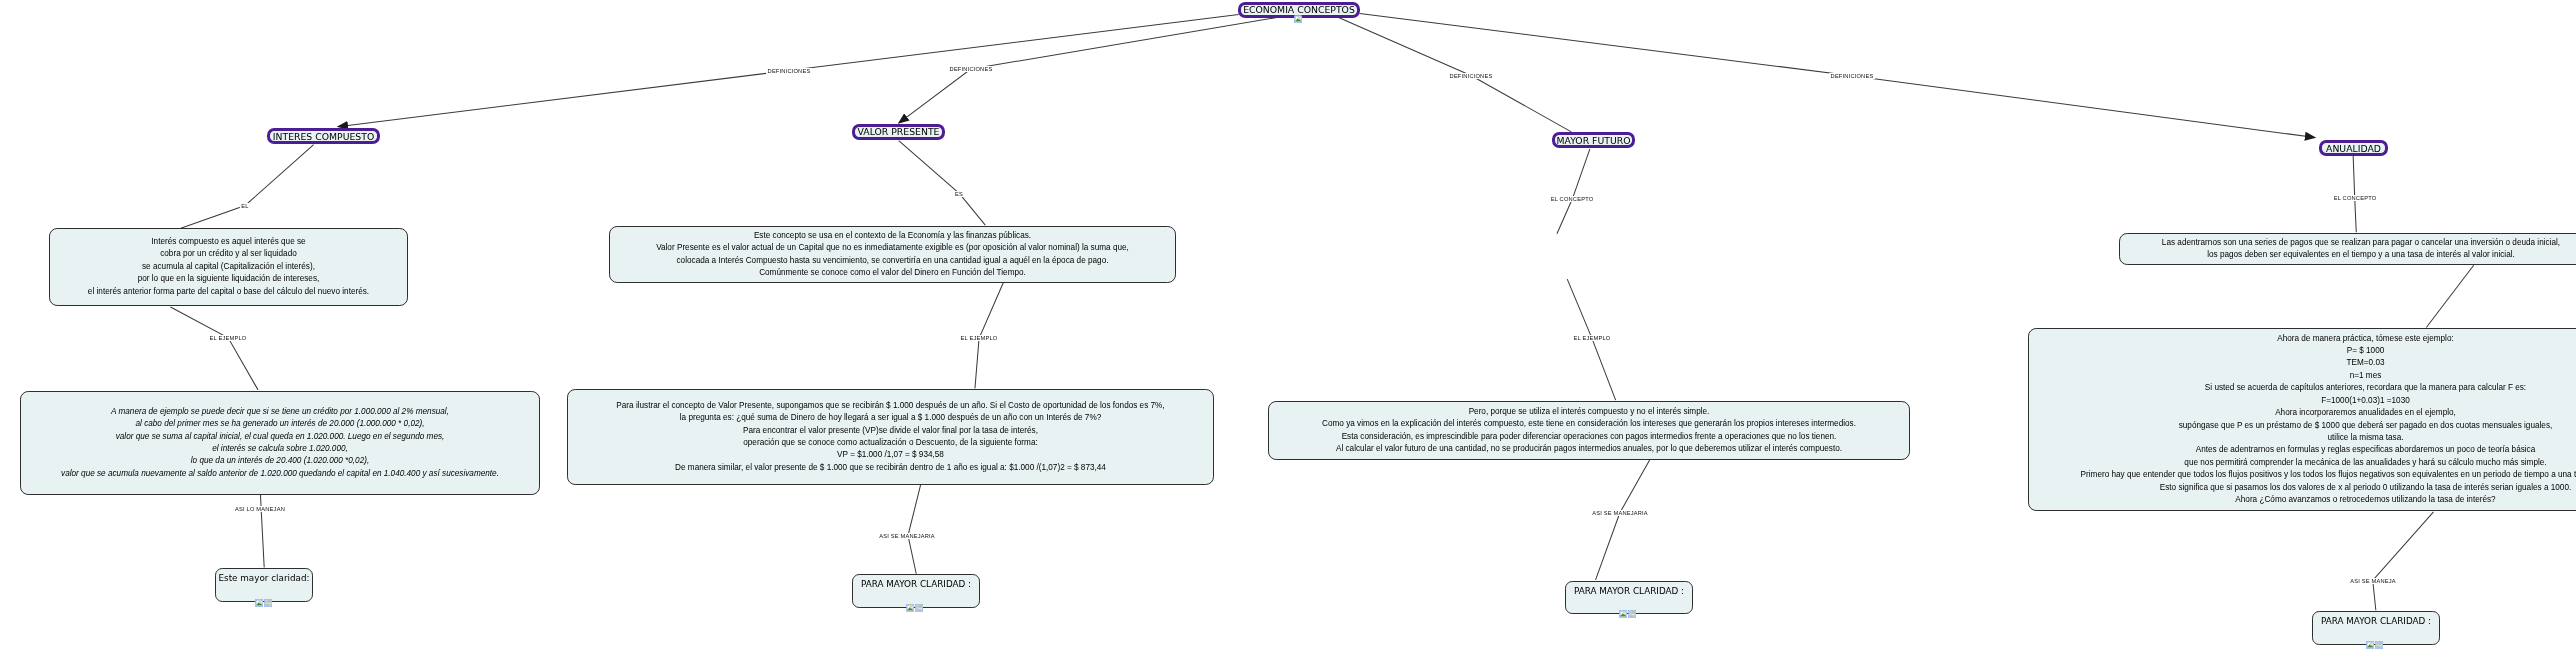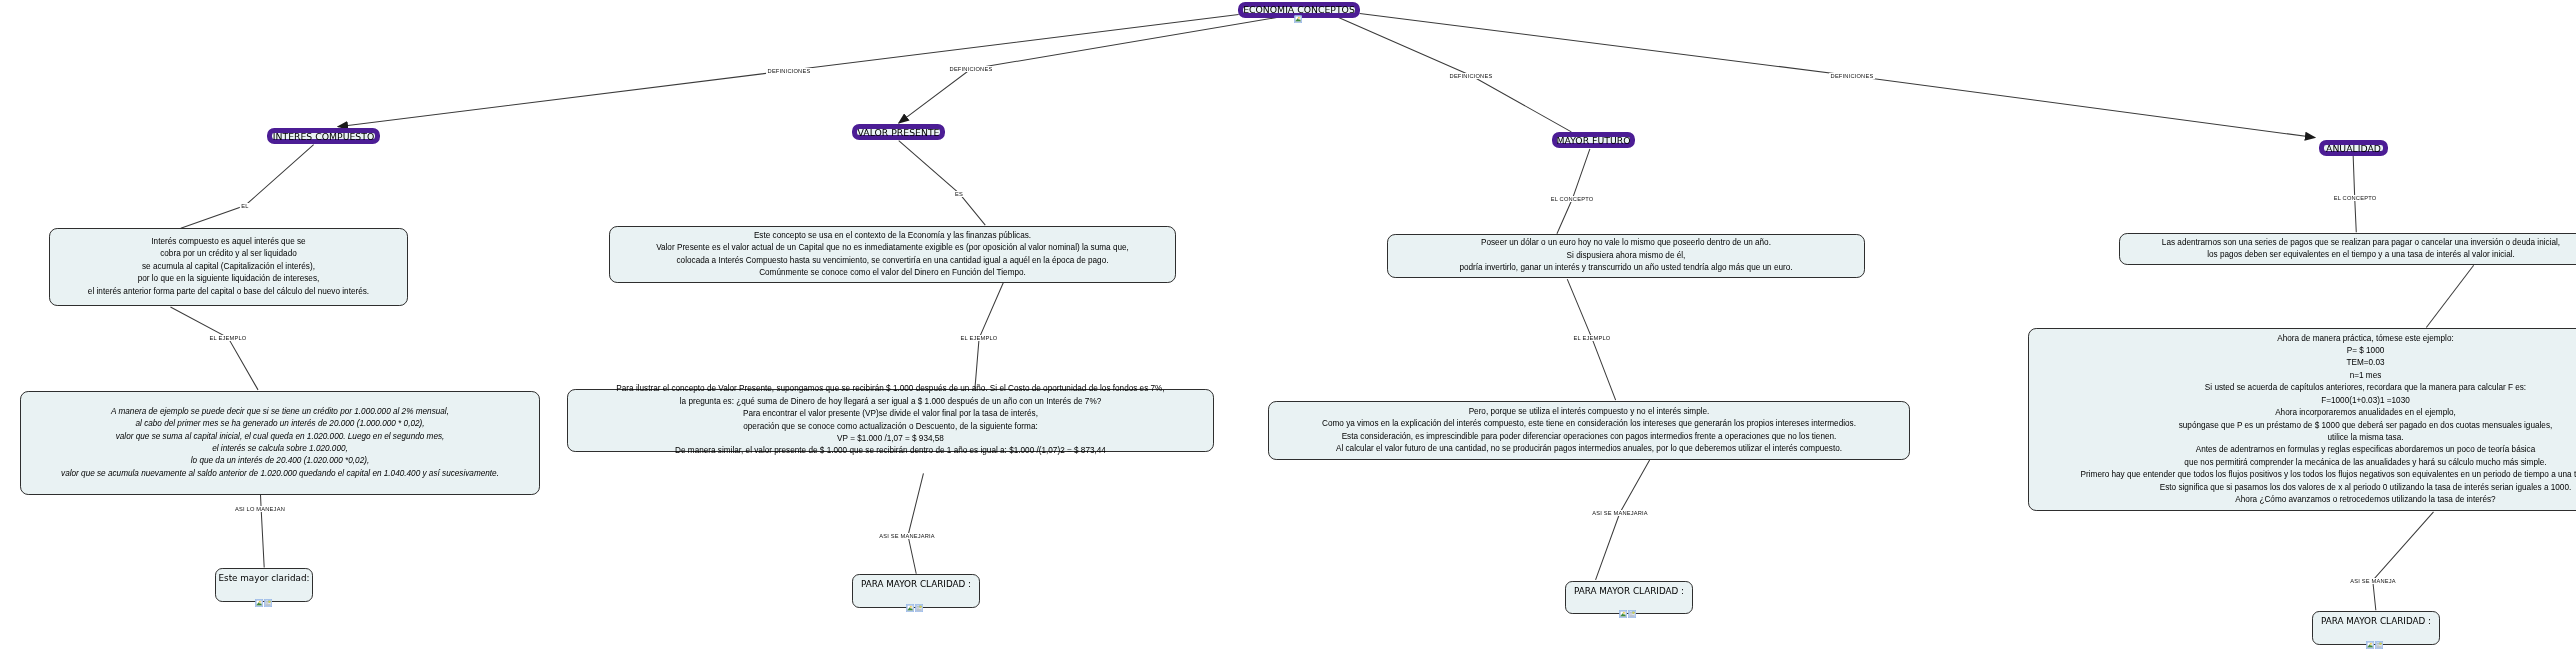--- a/index.html
+++ b/index.html
@@ -18,21 +18,21 @@
   }
   svg.edges polyline {
     fill: none;
     stroke: #3a3a3a;
     stroke-width: 2;
   }
   .node {
     position: absolute;
     box-sizing: border-box;
     background: #e9f2f3;
-    border: 5px solid #4c1d95;
+    border: 3px solid #4c1d95;
     border-radius: 6.2px;
     display: flex;
     align-items: center;
     justify-content: center;
     text-align: center;
     color: #000;
   }
   .concept {
     font-size: 9.3px;
     border-radius: 7.2px;
@@ -131,21 +131,21 @@
           <rect x="0.5" y="0.5" width="15" height="15" rx="2" fill="#dce9fb" stroke="#4a7fd4"></rect>
           <rect x="2.5" y="2.5" width="11" height="11" fill="#ffffff" stroke="#9db8e0"></rect>
           <circle cx="9.5" cy="5.5" r="1.6" fill="#f5d442" stroke="#c9a227" stroke-width="0.5"></circle>
           <path d="M3 12 L7 7 L10 10 L11.5 8.5 L13 12 Z" fill="#3f8f3f" stroke="#2c662c" stroke-width="0.5"></path>
         </svg></span>
   </div>
 
   <div class="node concept" style="left:267px;top:128px;width:113px;height:16px;">
     <span>INTERES COMPUESTO</span>
   </div>
-  <div class="node concept" style="left:852px;top:124px;width:93px;height:16px;">
+  <div class="node concept" style="left:852px;top:124px;width:93px;height:16px;align-items:flex-end;">
     <span>VALOR PRESENTE</span>
   </div>
   <div class="node concept" style="left:1552px;top:132px;width:83px;height:16px;">
     <span>MAYOR FUTURO</span>
   </div>
   <div class="node concept" style="left:2319px;top:140px;width:69px;height:16px;">
     <span>ANUALIDAD</span>
   </div>
 
   <div class="link-label" style="left:789px;top:71px;">DEFINICIONES</div>
@@ -172,40 +172,35 @@
 Valor Presente es el valor actual de un Capital que no es inmediatamente exigible es (por oposición al valor nominal) la suma que,
 colocada a Interés Compuesto hasta su vencimiento, se convertiría en una cantidad igual a aquél en la época de pago.
 Comúnmente se conoce como el valor del Dinero en Función del Tiempo.</div>
   </div>
   <div class="textbox" style="left:49px;top:228px;width:359px;height:78px;">
     <div class="box-text">Interés compuesto es aquel interés que se
 cobra por un crédito y al ser liquidado
 se acumula al capital (Capitalización el interés),
 por lo que en la siguiente liquidación de intereses,
 el interés anterior forma parte del capital o base del cálculo del nuevo interés.</div>
-  </div>
-  <div class="textbox" style="left:1387px;top:234px;width:478px;height:44px;">
-    <div class="box-text">Poseer un dólar o un euro hoy no vale lo mismo que poseerlo dentro de un año.
-Si dispusiera ahora mismo de él,
-podría invertirlo, ganar un interés y transcurrido un año usted tendría algo más que un euro.</div>
   </div>
   <div class="textbox" style="left:2119px;top:233px;width:484px;height:32px;">
     <div class="box-text">Las adentrarnos son una series de pagos que se realizan para pagar o cancelar una inversión o deuda inicial,
 los pagos deben ser equivalentes en el tiempo y a una tasa de interés al valor inicial.</div>
   </div>
 
   <div class="textbox" style="left:20px;top:391px;width:520px;height:104px;font-style:italic;">
     <div class="box-text">A manera de ejemplo se puede decir que si se tiene un crédito por 1.000.000 al 2% mensual,
 al cabo del primer mes se ha generado un interés de 20.000 (1.000.000 * 0,02),
 valor que se suma al capital inicial, el cual queda en 1.020.000. Luego en el segundo mes,
 el interés se calcula sobre 1.020.000,
 lo que da un interés de 20.400 (1.020.000 *0,02),
 valor que se acumula nuevamente al saldo anterior de 1.020.000 quedando el capital en 1.040.400 y así sucesivamente.</div>
   </div>
-  <div class="textbox" style="left:567px;top:389px;width:647px;height:63px;">
+  <div class="textbox" style="left:567px;top:389px;width:647px;height:96px;">
     <div class="box-text">Para ilustrar el concepto de Valor Presente, supongamos que se recibirán $ 1.000 después de un año. Si el Costo de oportunidad de los fondos es 7%,
 la pregunta es: ¿qué suma de Dinero de hoy llegará a ser igual a $ 1.000 después de un año con un Interés de 7%?
 Para encontrar el valor presente (VP)se divide el valor final por la tasa de interés,
 operación que se conoce como actualización o Descuento, de la siguiente forma:
 VP = $1.000 /1,07 = $ 934,58
 De manera similar, el valor presente de $ 1.000 que se recibirán dentro de 1 año es igual a: $1.000 /(1,07)2 = $ 873,44</div>
   </div>
   <div class="textbox" style="left:1268px;top:401px;width:642px;height:59px;align-items:center;">
     <div class="box-text">Pero, porque se utiliza el interés compuesto y no el interés simple.
 Como ya vimos en la explicación del interés compuesto, este tiene en consideración los intereses que generarán los propios intereses intermedios.

